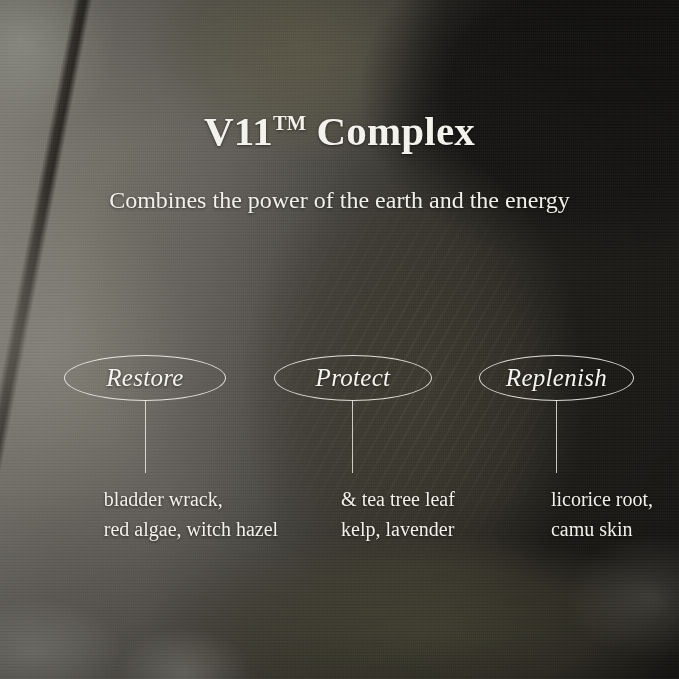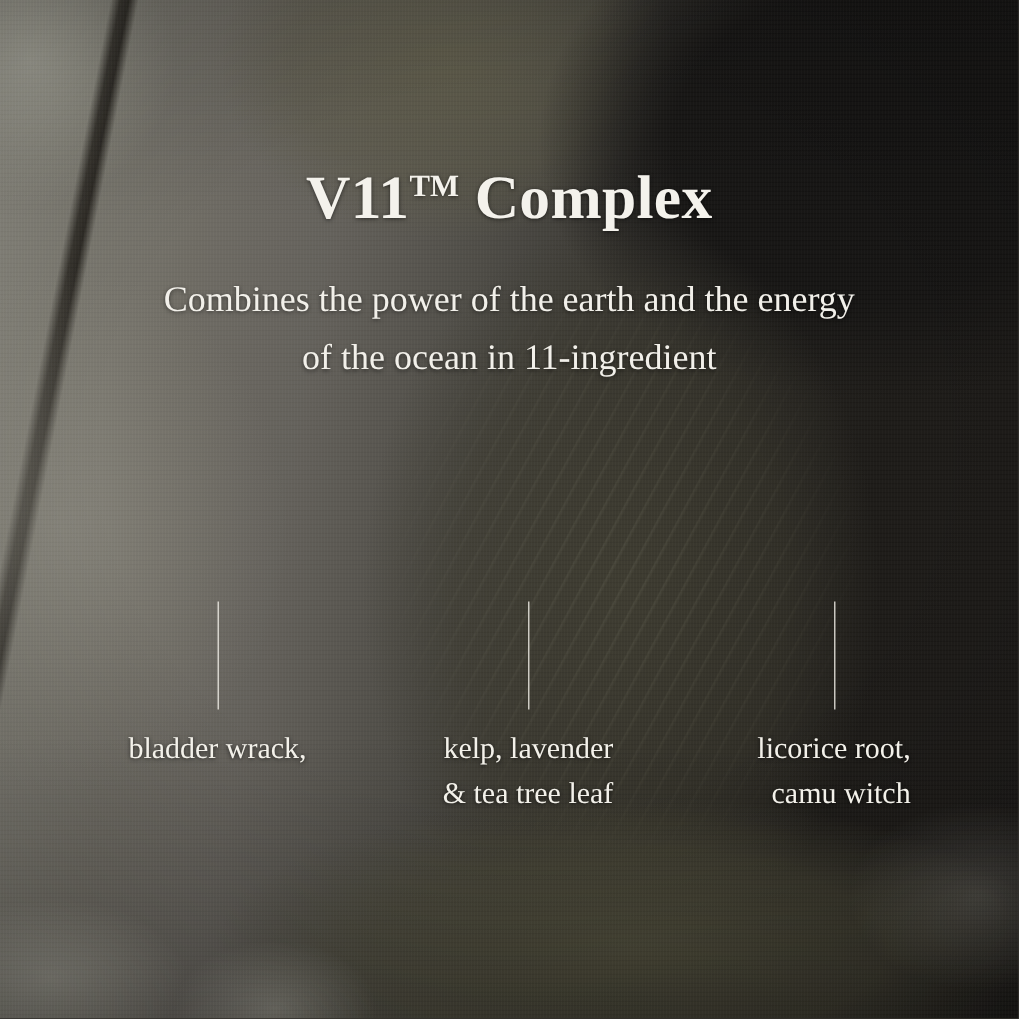--- a/index.html
+++ b/index.html
@@ -210,25 +210,26 @@
   .ingredients {
     position: absolute;
     top: 484px;
     left: 0;
     width: 100%;
     height: 100px;
   }
   .ingredient-col {
     position: absolute;
     top: 0;
-    text-align: right;
+    text-align: left;
     color: #f3f1ea;
     font-size: 20px;
     line-height: 30px;
     text-shadow: 0 1px 3px rgba(0,0,0,.62);
+    margin-left: 46px;
   }
   .ingredient-col div { white-space: nowrap; }
   #ingredients-restore   { left: 145px; transform: translateX(-50%); }
   #ingredients-protect   { left: 352px; transform: translateX(-50%); }
   #ingredients-replenish { left: 556px; transform: translateX(-50%); }
 </style>
 </head>
 <body>
 
 <div id="stage">
@@ -246,40 +247,45 @@
   <div class="bg-layer" id="bg-stem-bottom"></div>
   <div class="bg-layer" id="bg-vignette"></div>
   <div class="bg-layer" id="bg-grain"></div>
 
   <div id="content">
 
     <h1 class="title"><span>V11</span><sup class="tm">TM</sup><span> Complex</span></h1>
 
     <div class="subtitle">
       <div>Combines the power of the earth and the energy</div>
-      <div>of the ocean in 11-ingredient</div>
     </div>
 
+    <div class="badges">
+      <div class="badge" id="badge-restore">Restore</div>
+      <div class="badge" id="badge-protect">Protect</div>
+      <div class="badge" id="badge-replenish">Replenish</div>
+    </div>
 
     <div class="connector" id="connector-restore"></div>
     <div class="connector" id="connector-protect"></div>
     <div class="connector" id="connector-replenish"></div>
 
     <div class="ingredients">
 
       <div class="ingredient-col" id="ingredients-restore">
         <div>bladder wrack,</div>
+        <div>red algae, witch hazel</div>
       </div>
 
       <div class="ingredient-col" id="ingredients-protect">
+        <div>&amp; tea tree leaf</div>
         <div>kelp, lavender</div>
-        <div>&amp; tea tree leaf</div>
       </div>
 
       <div class="ingredient-col" id="ingredients-replenish">
         <div>licorice root,</div>
-        <div>camu witch</div>
+        <div>camu skin</div>
       </div>
 
     </div>
 
   </div>
 </div>
 
 </body></html>

